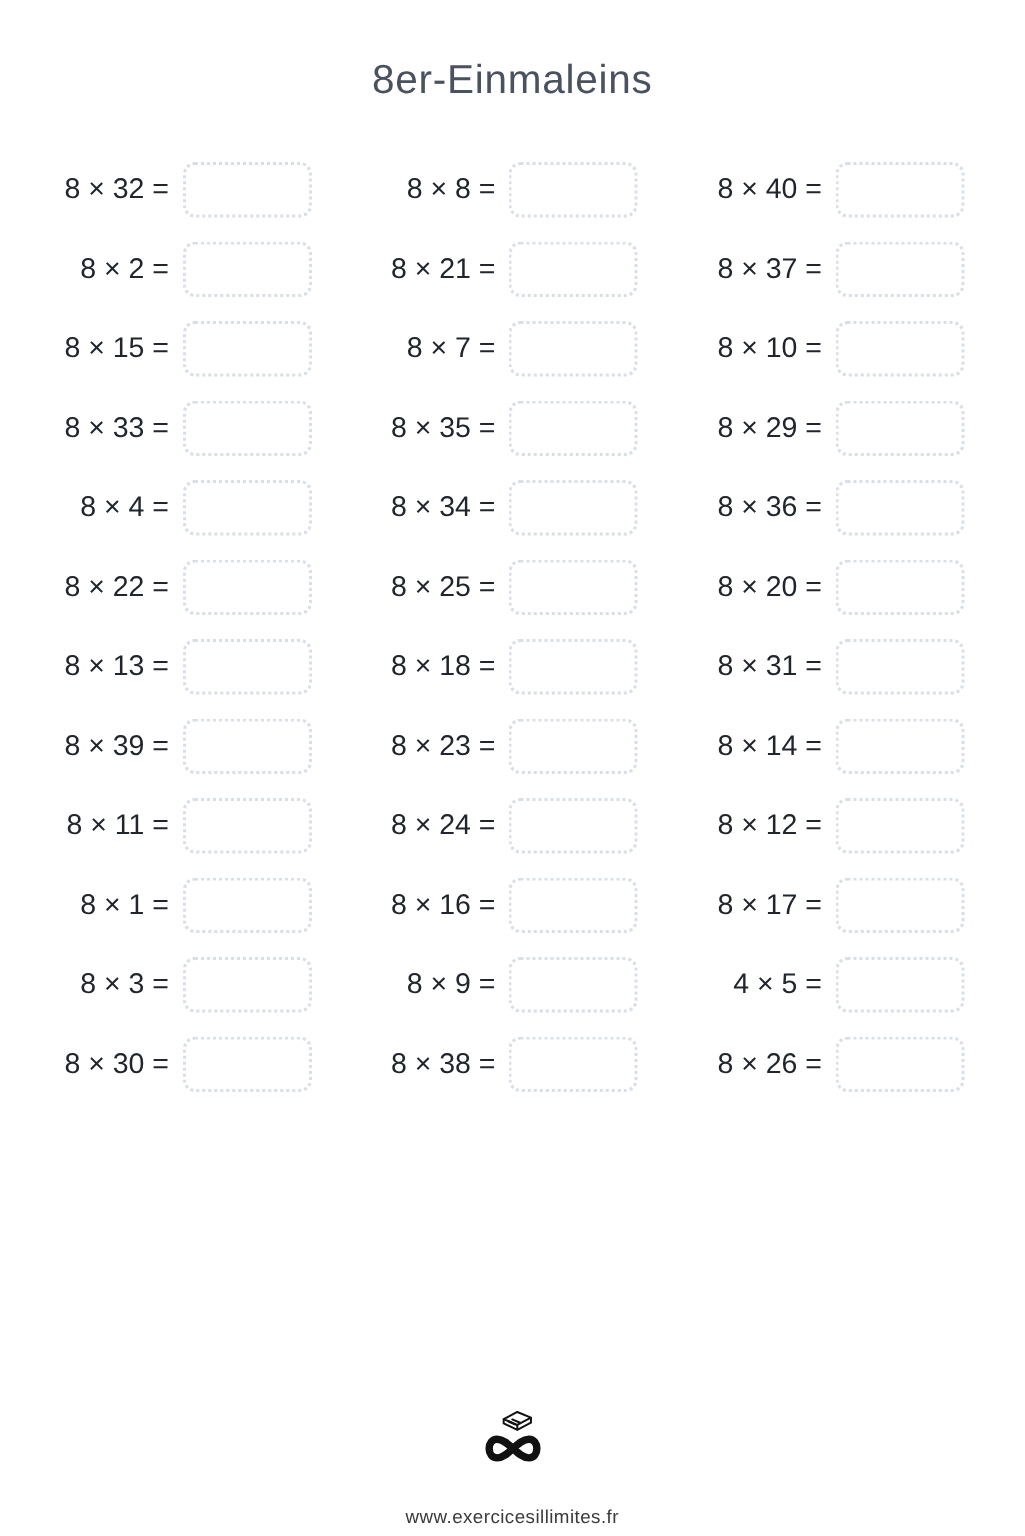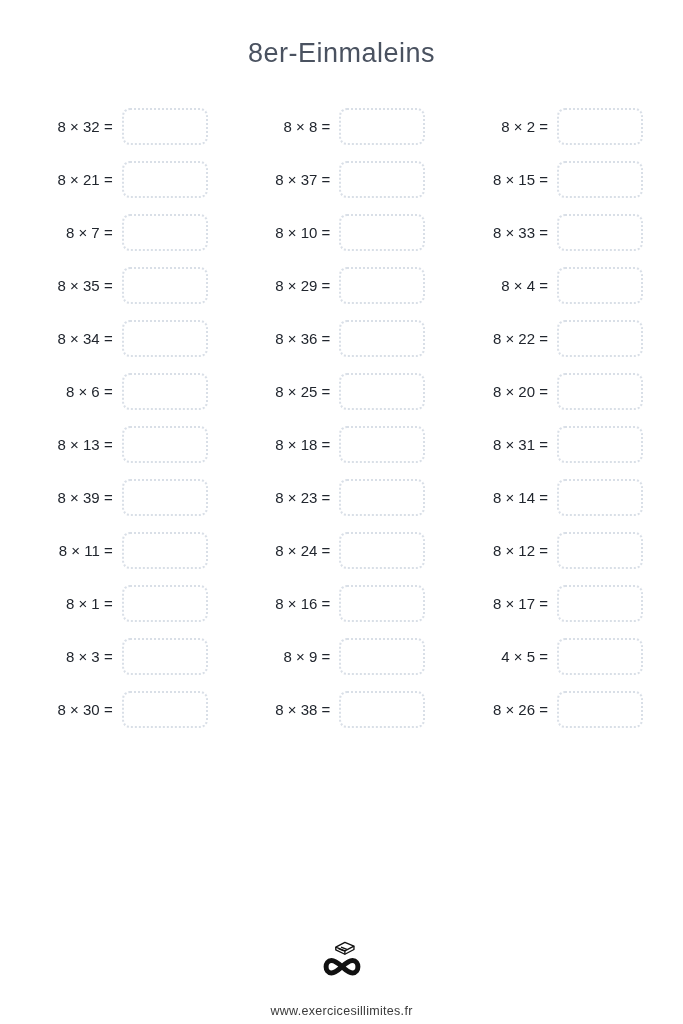--- a/index.html
+++ b/index.html
@@ -34,21 +34,21 @@
     column-gap: 30px;
     grid-auto-rows: 53px;
   }
   .cell {
     display: flex;
     align-items: center;
     justify-content: flex-end;
     gap: 9px;
   }
   .problem-label {
-    font-size: 15px;
+    font-size: 19px;
     color: #21262e;
     white-space: nowrap;
   }
   .answer-box {
     width: 86px;
     height: 37px;
     border: 2px dotted #d9dfe7;
     border-radius: 8px;
     background: #ffffff;
     outline: none;
@@ -88,20 +88,24 @@
     <div class="cell">
       <span class="problem-label">8 × 32 =</span>
       <input class="answer-box" type="text" style="">
     </div>
 
     <div class="cell">
       <span class="problem-label">8 × 8 =</span>
       <input class="answer-box" type="text" style="">
     </div>
 
+    <div class="cell">
+      <span class="problem-label">8 × 40 =</span>
+      <input class="answer-box" type="text" style="">
+    </div>
 
     <div class="cell">
       <span class="problem-label">8 × 2 =</span>
       <input class="answer-box" type="text" style="">
     </div>
 
     <div class="cell">
       <span class="problem-label">8 × 21 =</span>
       <input class="answer-box" type="text" style="">
     </div>
@@ -154,24 +158,20 @@
     <div class="cell">
       <span class="problem-label">8 × 36 =</span>
       <input class="answer-box" type="text" style="">
     </div>
 
     <div class="cell">
       <span class="problem-label">8 × 22 =</span>
       <input class="answer-box" type="text" style="">
     </div>
 
-    <div class="cell">
-      <span class="problem-label">8 × 6 =</span>
-      <input class="answer-box" type="text" style="">
-    </div>
 
     <div class="cell">
       <span class="problem-label">8 × 25 =</span>
       <input class="answer-box" type="text" style="">
     </div>
 
     <div class="cell">
       <span class="problem-label">8 × 20 =</span>
       <input class="answer-box" type="text" style="">
     </div>

